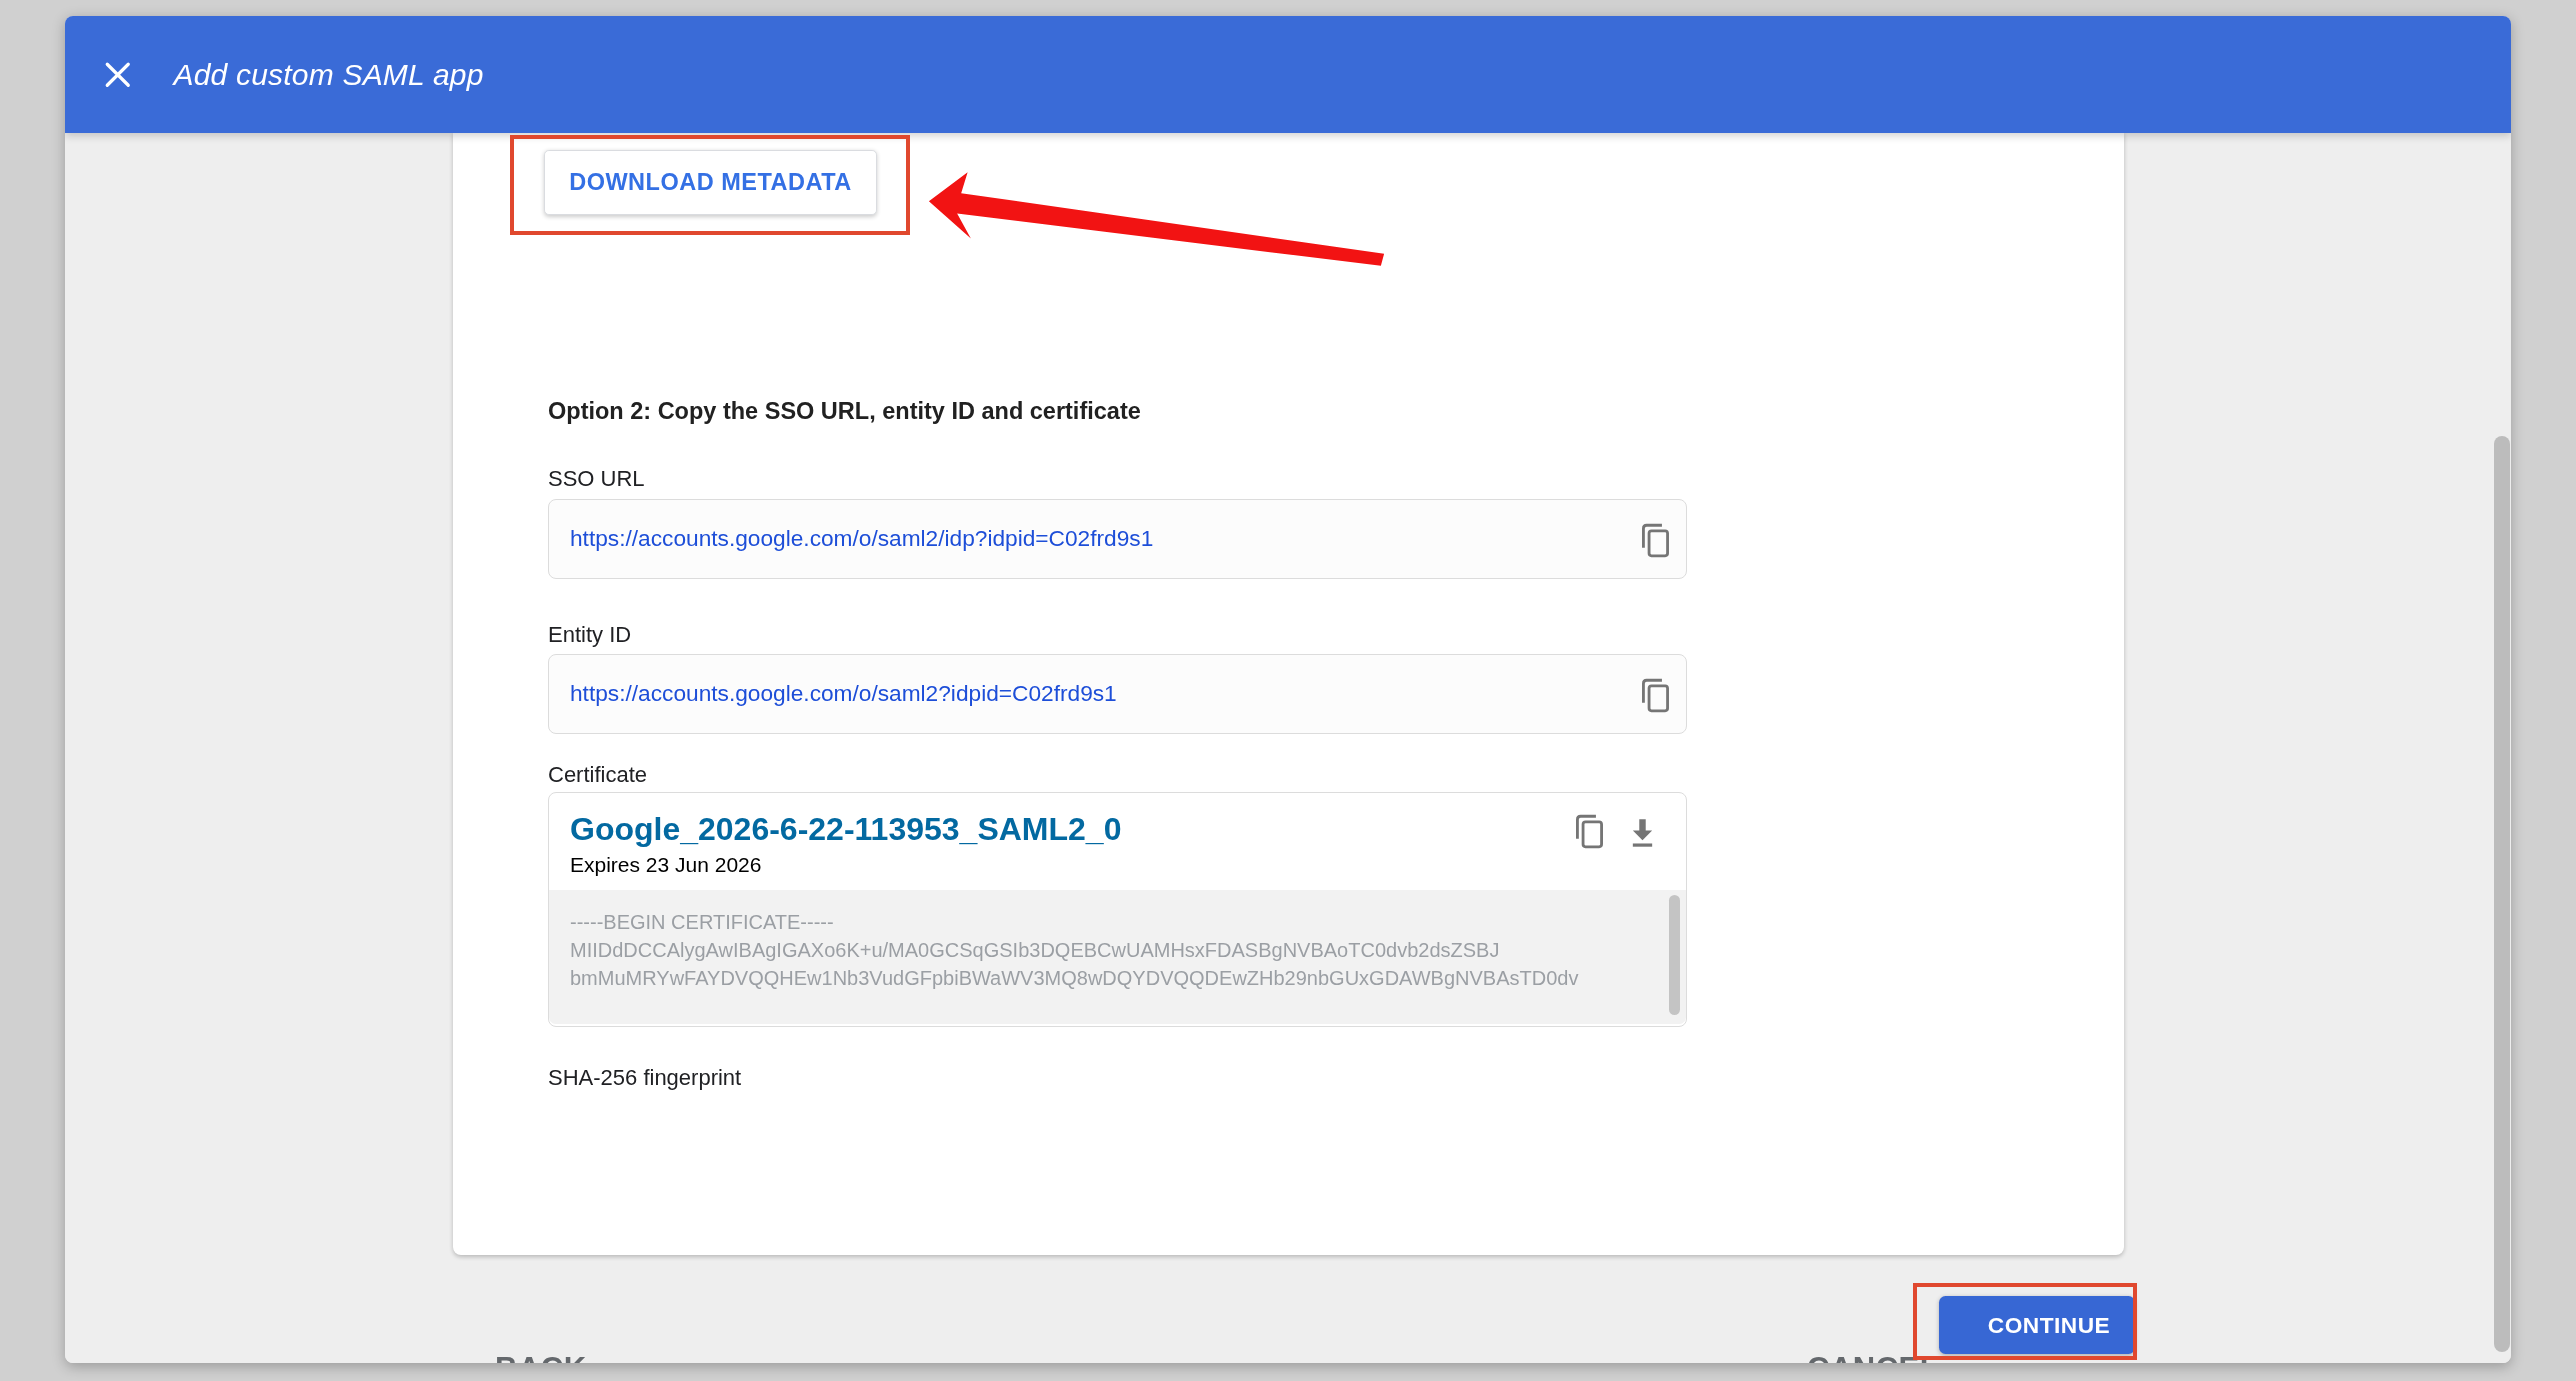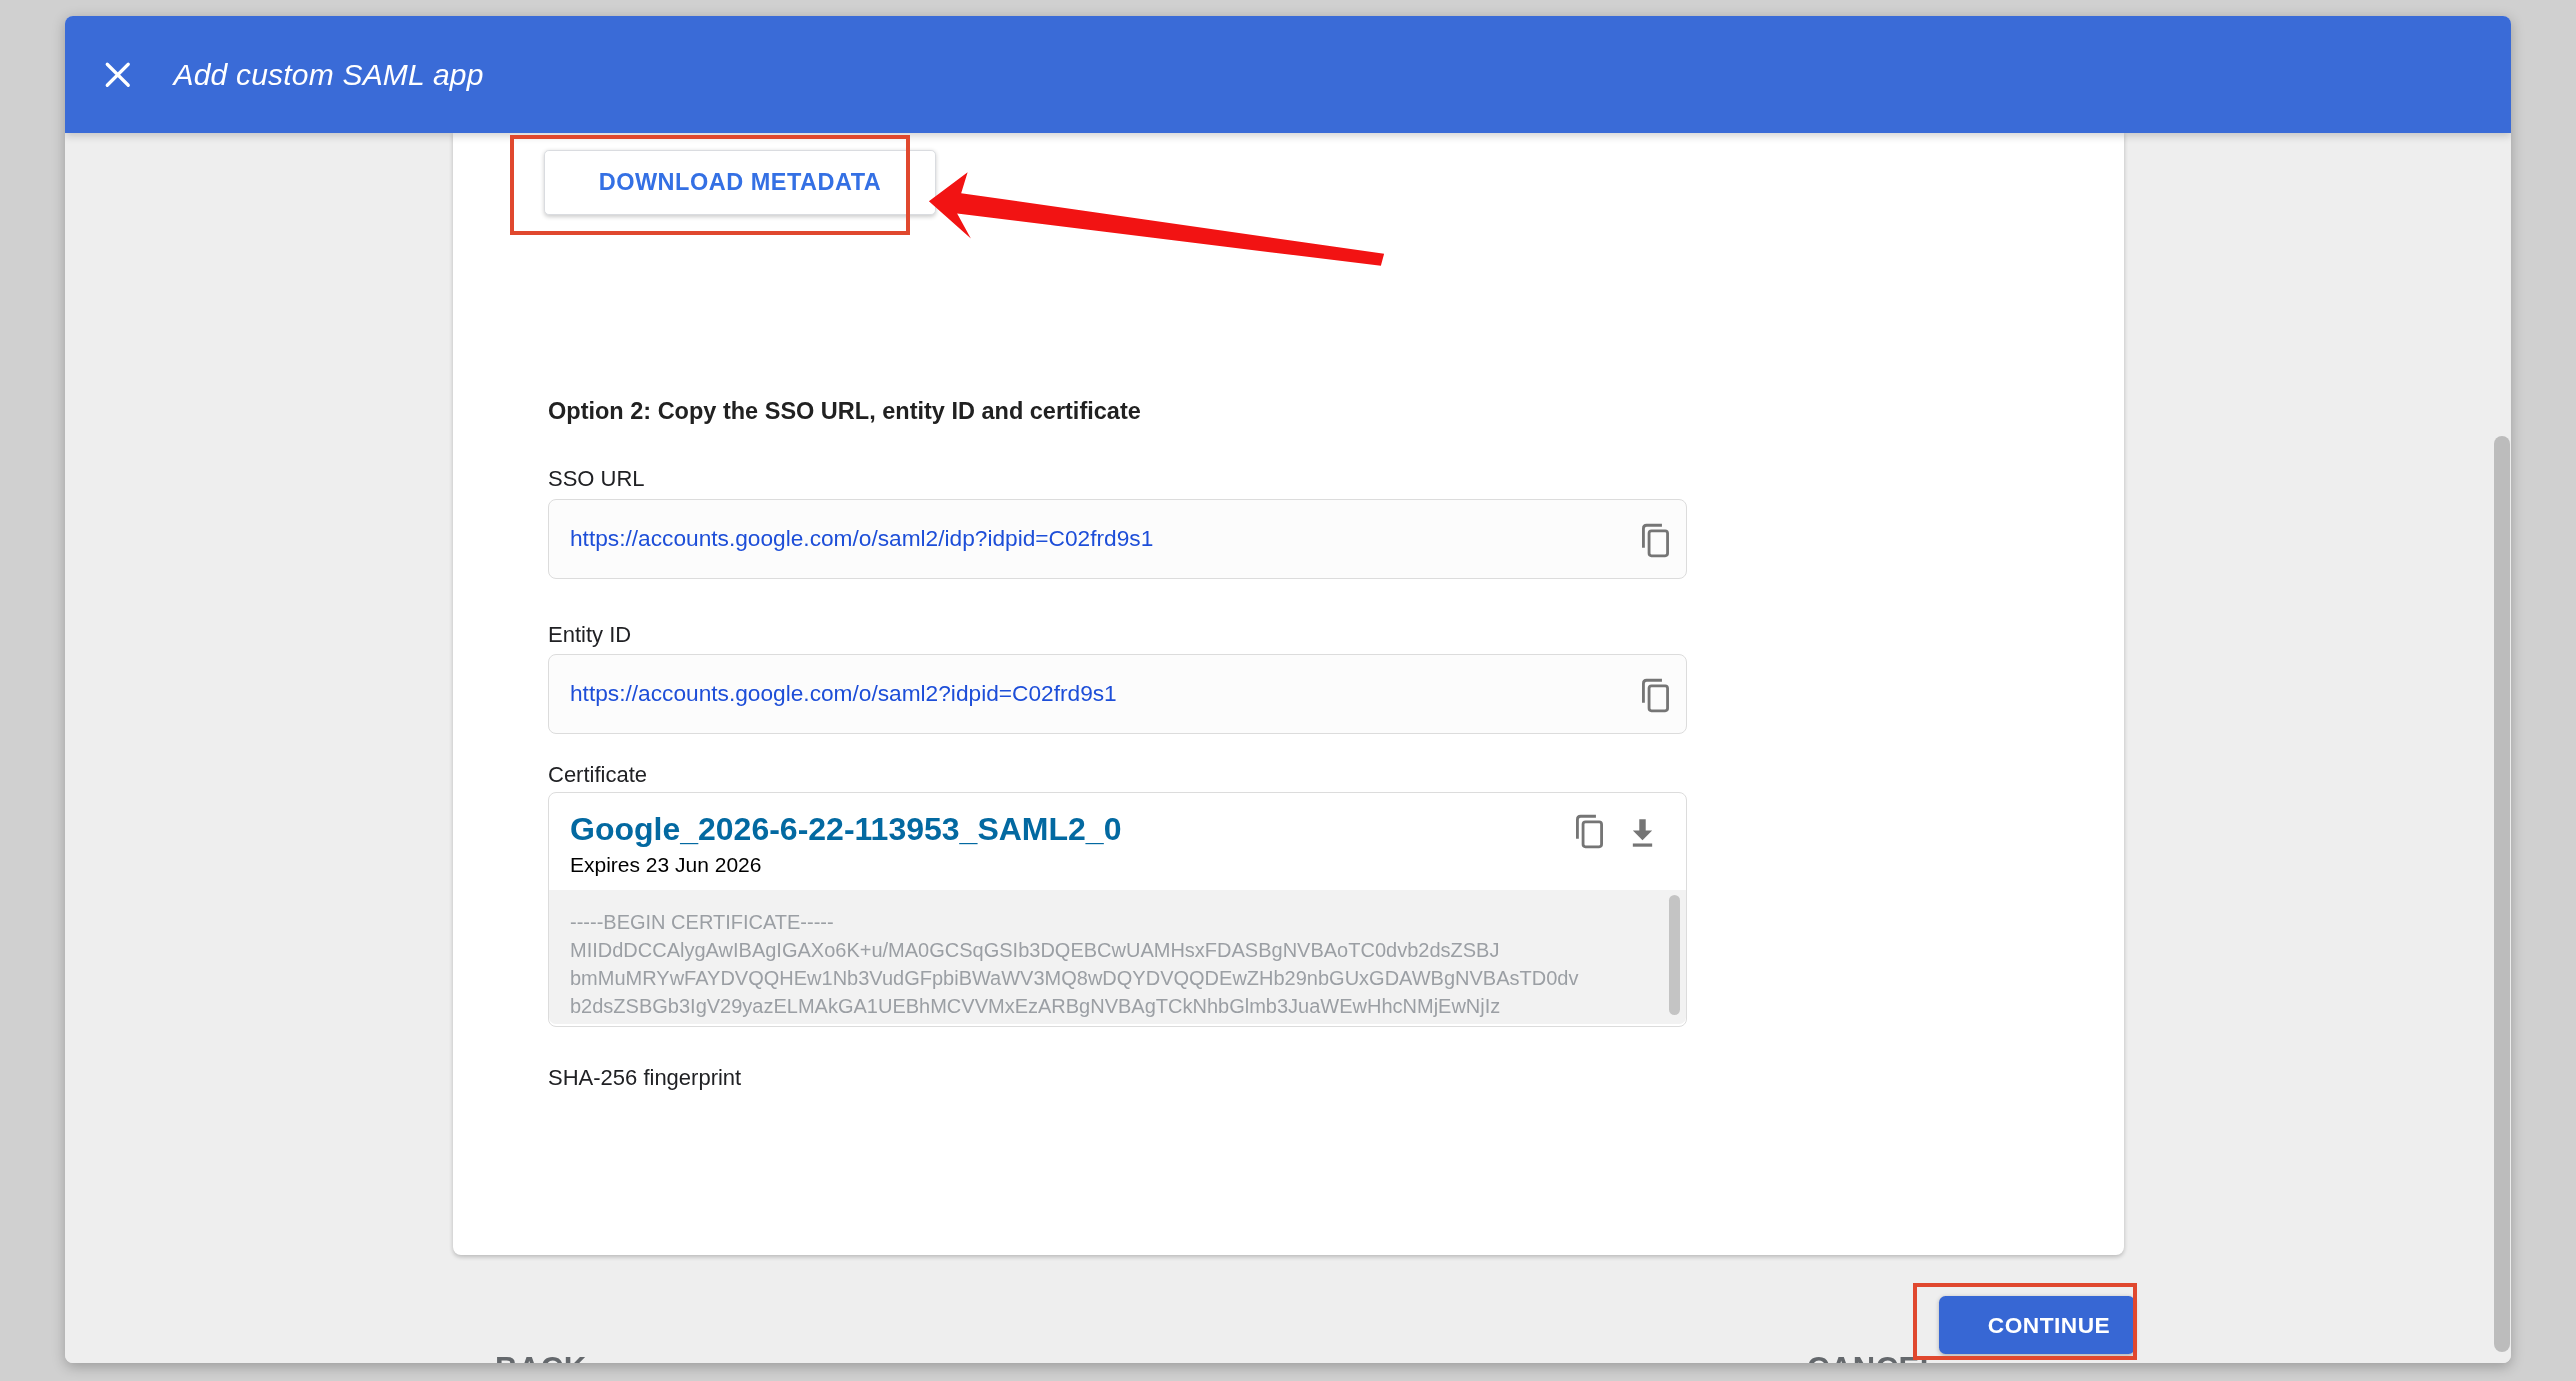--- a/index.html
+++ b/index.html
@@ -40,21 +40,21 @@
     background:#ffffff;border-radius:0 0 8px 8px;
     box-shadow:0 1.6px 4px rgba(0,0,0,0.22);
   }
   
   .anno-box{position:absolute;border:4px solid #e0482e;box-sizing:border-box;z-index:9;pointer-events:none;}
   .anno-download{left:57px;top:2.4px;width:400px;height:100px;}
   .anno-continue{left:1848px;top:1150px;width:224px;height:77px;border-width:4.9px;}
   .anno-arrow{position:absolute;left:461px;top:36px;width:485px;height:113px;z-index:9;pointer-events:none;}
   
   .btn-download{
-    position:absolute;left:91px;top:17px;width:392px;height:65px;
+    position:absolute;left:91px;top:17px;width:333px;height:65px;
     background:#ffffff;border:0.8px solid #dadce0;border-radius:4.9px;
     box-shadow:0 1.6px 4px rgba(0,0,0,0.20);
     display:flex;align-items:center;justify-content:center;
     color:#3470e4;font-size:23.5px;font-weight:bold;letter-spacing:0.5px;
     cursor:pointer;box-sizing:border-box;
   }
   
   .divider{
     position:absolute;left:95px;top:162px;width:1480px;height:24px;
     display:flex;align-items:center;
@@ -197,21 +197,20 @@
             <svg width="29" height="34" viewBox="0 0 36 42">
               <path d="M14 4 H22 V18 H30 L18 30 L6 18 H14 Z" fill="#757575"></path>
               <rect x="6" y="34" width="24" height="4" fill="#757575"></rect>
             </svg>
           </span>
         </div>
         <div class="cert-body">
           <div class="cert-line">-----BEGIN CERTIFICATE-----</div>
           <div class="cert-line">MIIDdDCCAlygAwIBAgIGAXo6K+u/MA0GCSqGSIb3DQEBCwUAMHsxFDASBgNVBAoTC0dvb2dsZSBJ</div>
           <div class="cert-line">bmMuMRYwFAYDVQQHEw1Nb3VudGFpbiBWaWV3MQ8wDQYDVQQDEwZHb29nbGUxGDAWBgNVBAsTD0dv</div>
-          <div class="cert-line">b2dsZSBGb3IgV29yazELMAkGA1UEBhMCVVMxEzARBgNVBAgTCkNhbGlmb3JuaWEwHhcNMjEwNjIz</div>
           <div class="cert-scroll-thumb"></div>
         </div>
       </div>
 
       <div class="field-label" style="top:932px;">SHA-256 fingerprint</div>
 
     </div>
 
     <div class="footer-back">BACK</div>
     <div class="footer-cancel">CANCEL</div>

